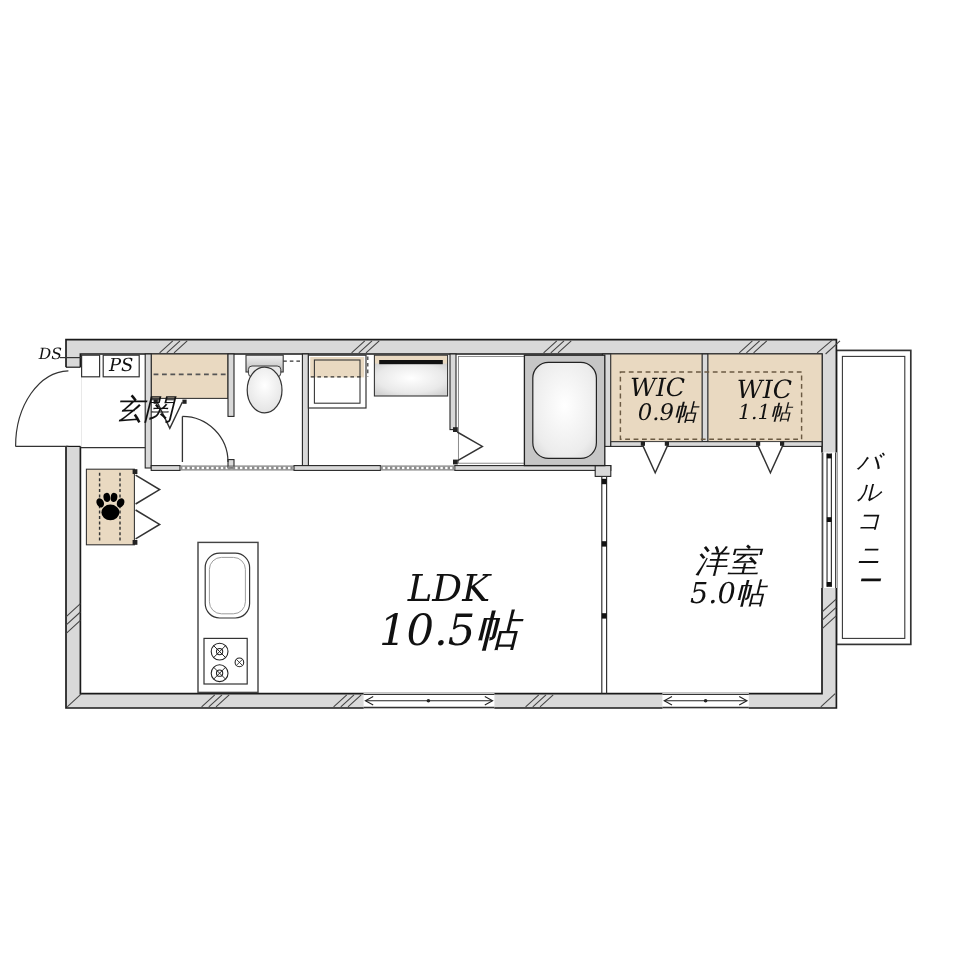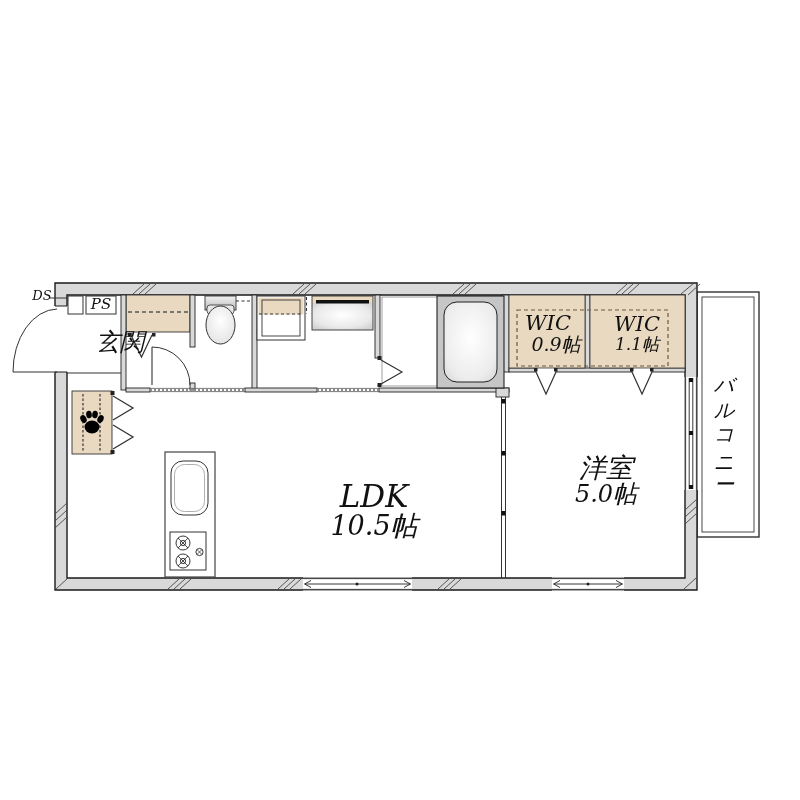--- a/index.html
+++ b/index.html
@@ -241,21 +241,21 @@
   <span>WIC</span>
   <span class="size" style="font-size:19px;margin-left:16px;">0.9帖</span>
 </div>
 <div class="label" style="left:637px;top:334px;font-size:21px;">
   <span>WIC</span>
   <span class="size" style="font-size:17px;">1.1帖</span>
 </div>
 
 <div class="label" style="left:374px;top:510px;font-size:31px;">
   <span>LDK</span>
-  <span class="size" style="font-size:27px;">10.5帖</span>
+  <span class="size" style="font-size:36px;">10.5帖</span>
 </div>
 
 <div class="label" style="left:606px;top:481px;font-size:27px;">
   <span>洋室</span>
   <span class="size" style="font-size:24px;">5.0帖</span>
 </div>
 
 <div class="label v-label" style="left:724px;top:420px;font-size:20px;">バルコニー</div>
 
 </div>

